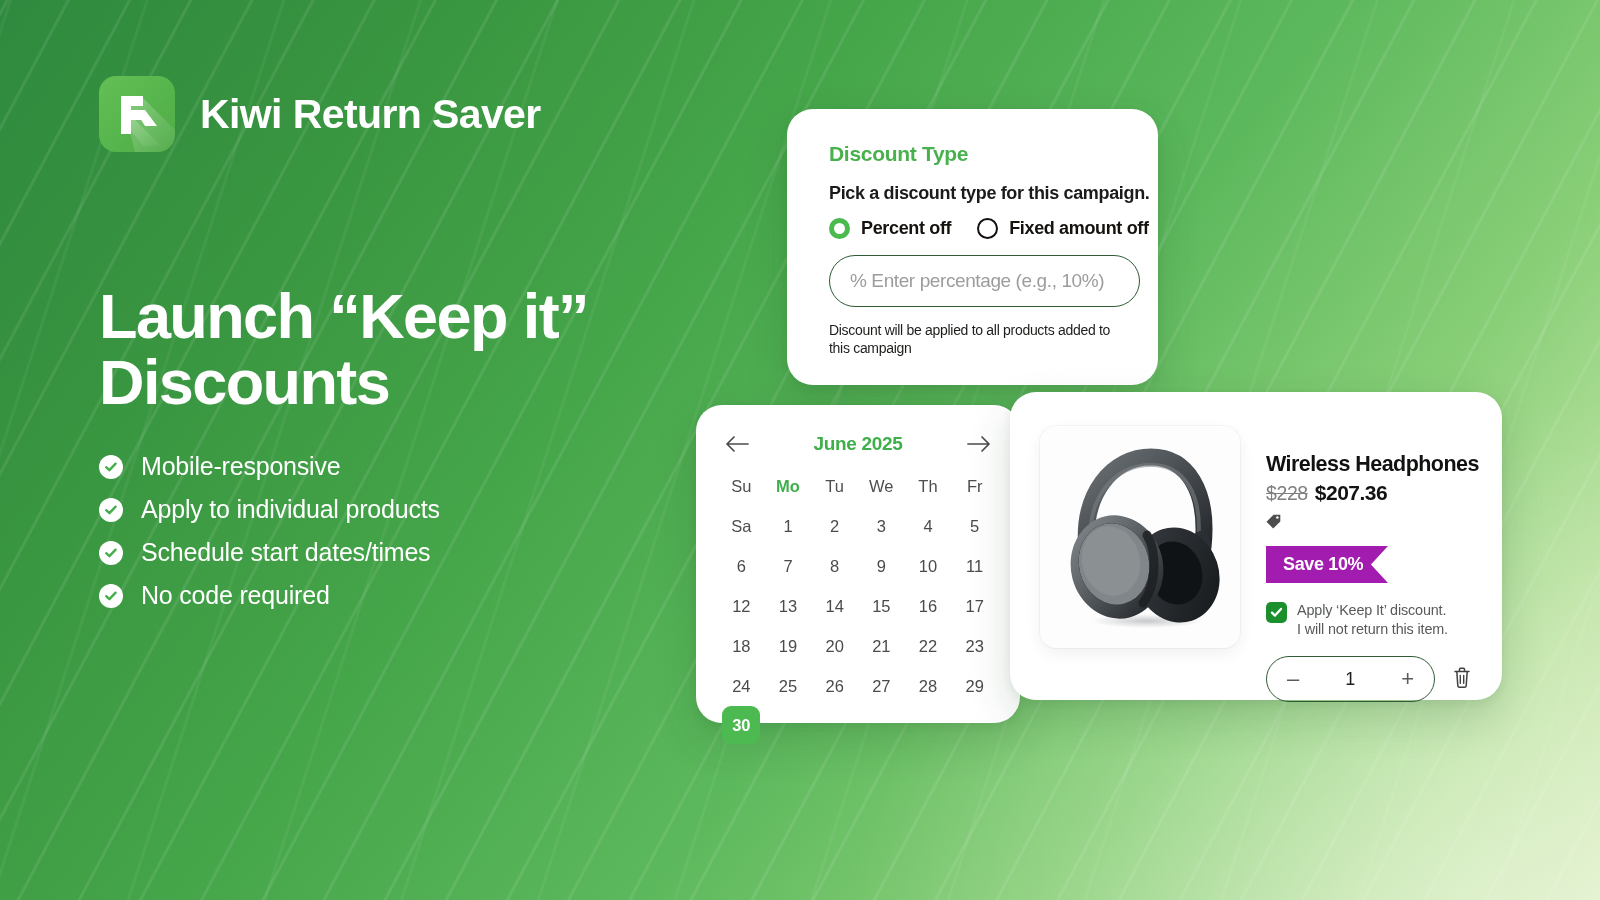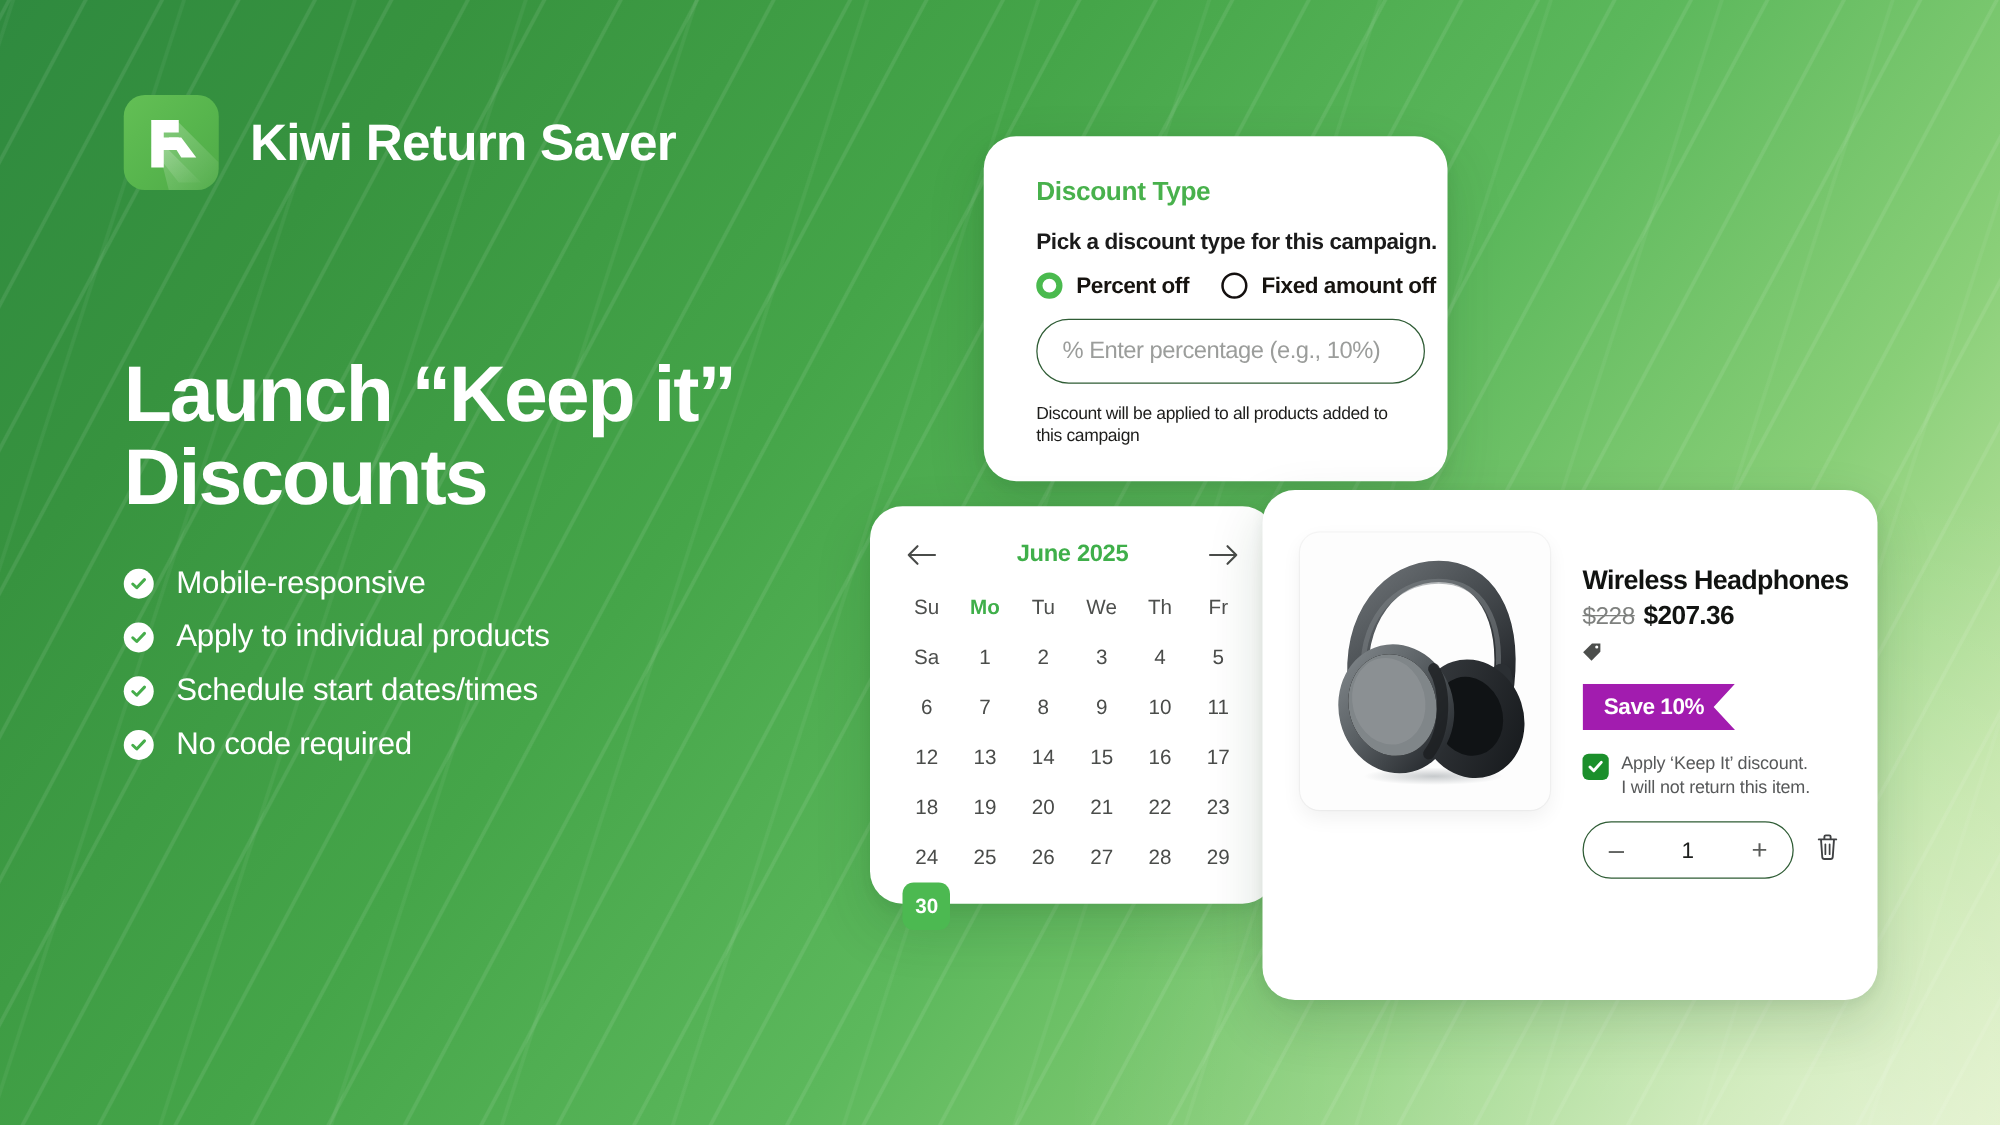--- a/index.html
+++ b/index.html
@@ -248,21 +248,21 @@
     background: #4cb951;
     color: #ffffff;
     font-weight: bold;
     border-radius: 9px;
     width: 38px; height: 38px;
   }
 
   
   #product-card {
     left: 1010px; top: 392px;
-    width: 492px; height: 408px;
+    width: 492px; height: 308px;
     padding: 34px 30px;
     display: flex;
     gap: 26px;
   }
   #product-image {
     width: 200px; height: 222px;
     background: #fdfdfd;
     border-radius: 16px;
     box-shadow: 0 0 0 1px rgba(0,0,0,0.035), 0 6px 16px rgba(0,0,0,0.06);
     flex: none;

